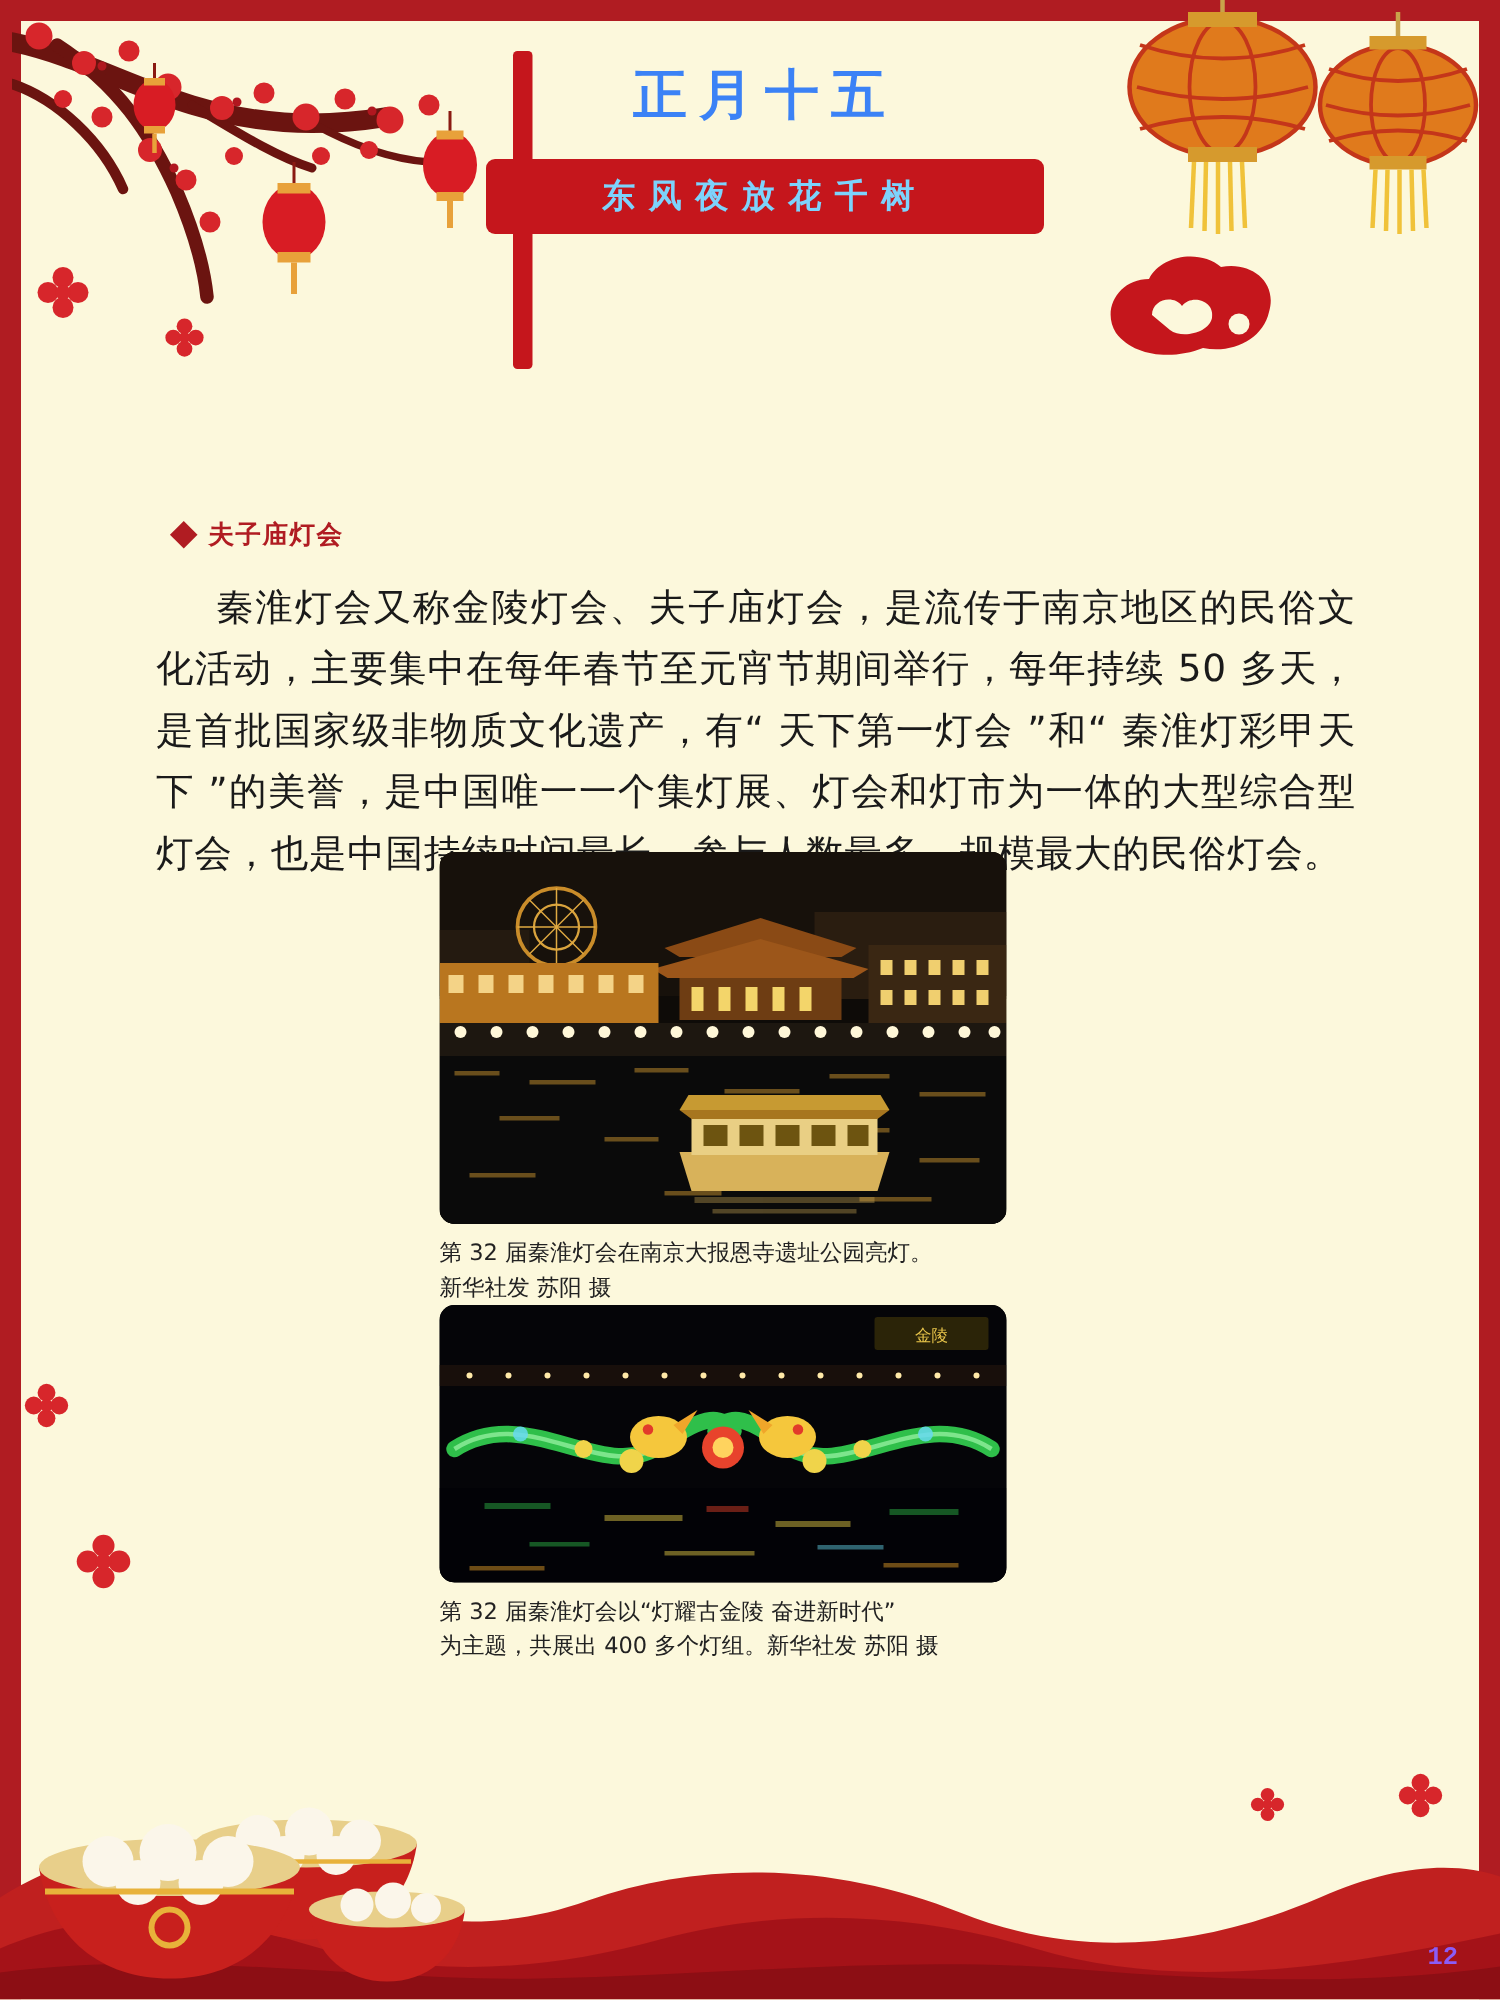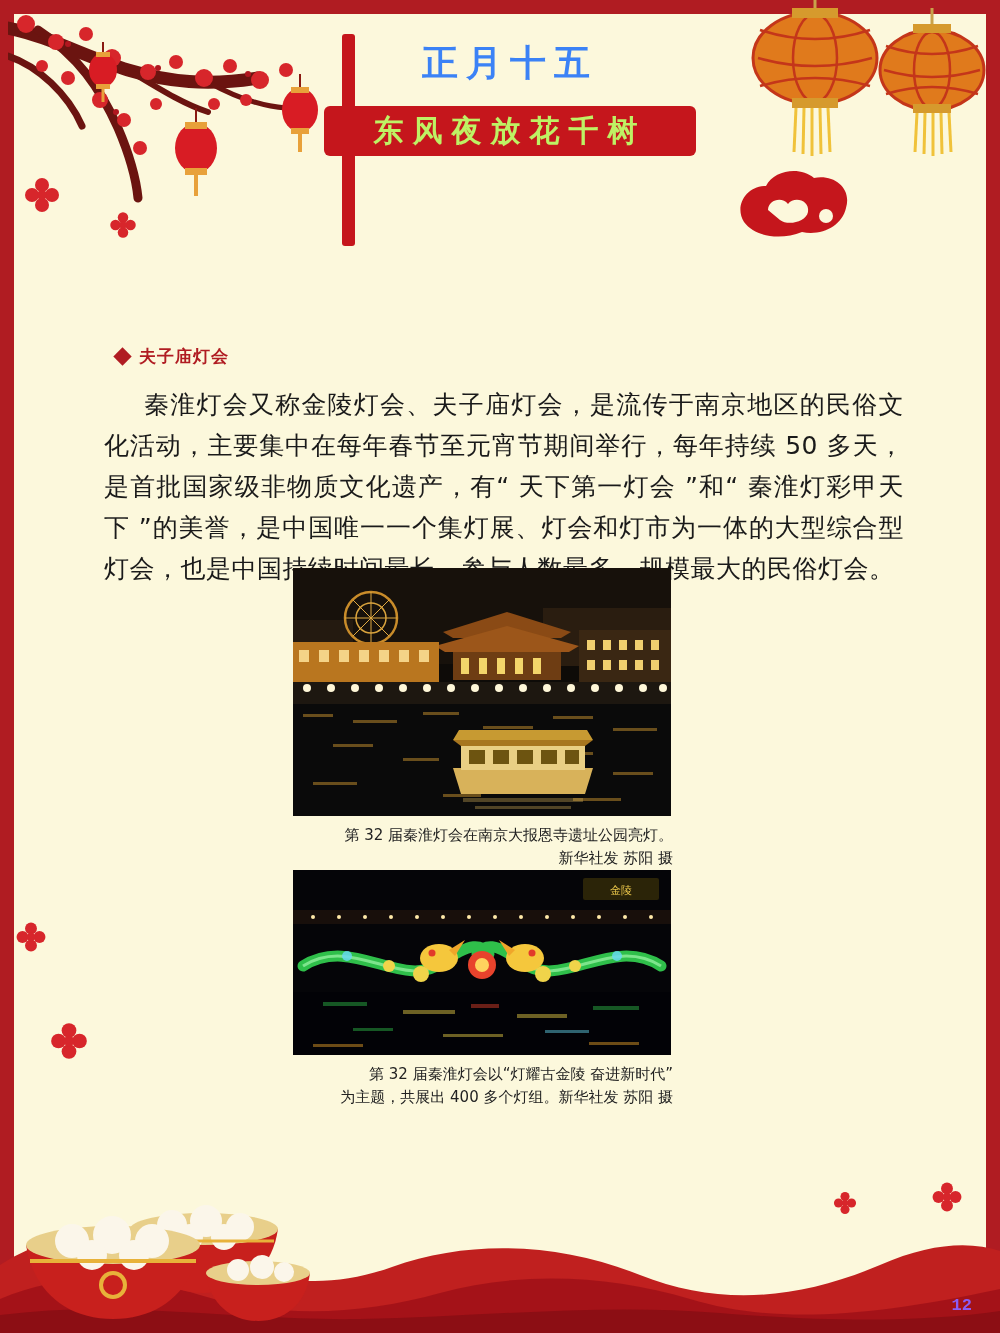--- a/index.html
+++ b/index.html
@@ -89,23 +89,23 @@
     width: 372px;
     height: 50px;
     background: #c5161c;
     border-radius: 6px;
     display: flex;
     align-items: center;
     justify-content: center;
   }
   .title-ribbon span {
     font-family: "DejaVu Sans", sans-serif;
-    font-size: 30px;
+    font-size: 22px;
     font-weight: bold;
-    color: #bef264;
+    color: #7dd3fc;
     letter-spacing: 9px;
     white-space: nowrap;
   }
   .title-bar-left {
     position: absolute;
     left: 22px; top: 4px;
     width: 13px; height: 212px;
     background: #c5161c;
     border-radius: 3px;
   }
@@ -145,20 +145,21 @@
     letter-spacing: 0.5px;
   }
   
   .figure {
     position: absolute;
     left: 293px;
   }
   .figure img, .photo {
     display: block;
     width: 378px;
+    border-radius: 10px;
   }
   .fig1 { top: 568px; }
   .fig2 { top: 870px; }
   .photo1 {
     height: 248px;
     background:
       radial-gradient(circle at 22% 30%, rgba(255,210,120,0.55) 0 2px, transparent 3px),
       radial-gradient(circle at 35% 22%, rgba(255,190,110,0.5) 0 2px, transparent 3px),
       linear-gradient(to bottom, #1b1209 0%, #2a1a0d 18%, #6a4416 33%, #3a2a12 46%, #16120c 60%, #0d0c0a 100%);
     position: relative;
@@ -171,21 +172,20 @@
     position: relative;
     overflow: hidden;
   }
   .caption {
     margin-top: 8px;
     font-family: "DejaVu Sans", sans-serif;
     font-size: 15px;
     color: #222;
     line-height: 23px;
     width: 380px;
-    text-align: right;
   }
   
   .bottom-band {
     position: absolute; left: 0; bottom: 0; width: 1000px; height: 130px;
     pointer-events: none;
   }
   .tangyuan {
     position: absolute; left: 10px; bottom: 10px; width: 300px; height: 190px;
     pointer-events: none;
   }

